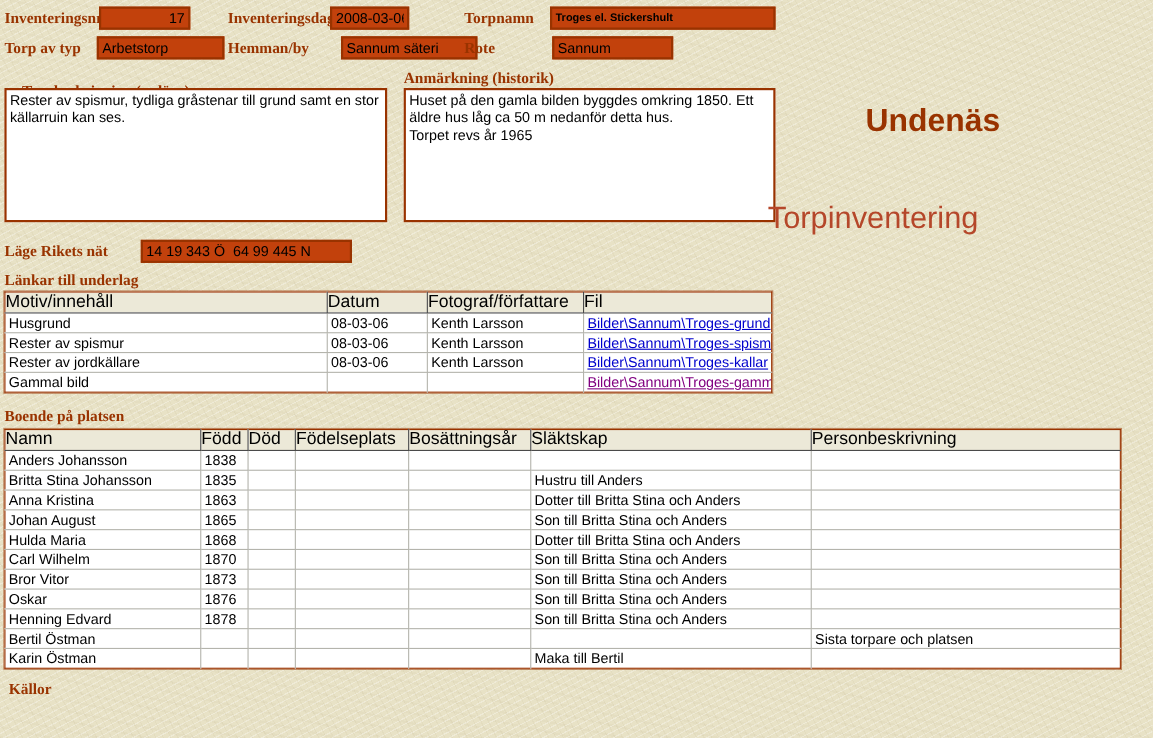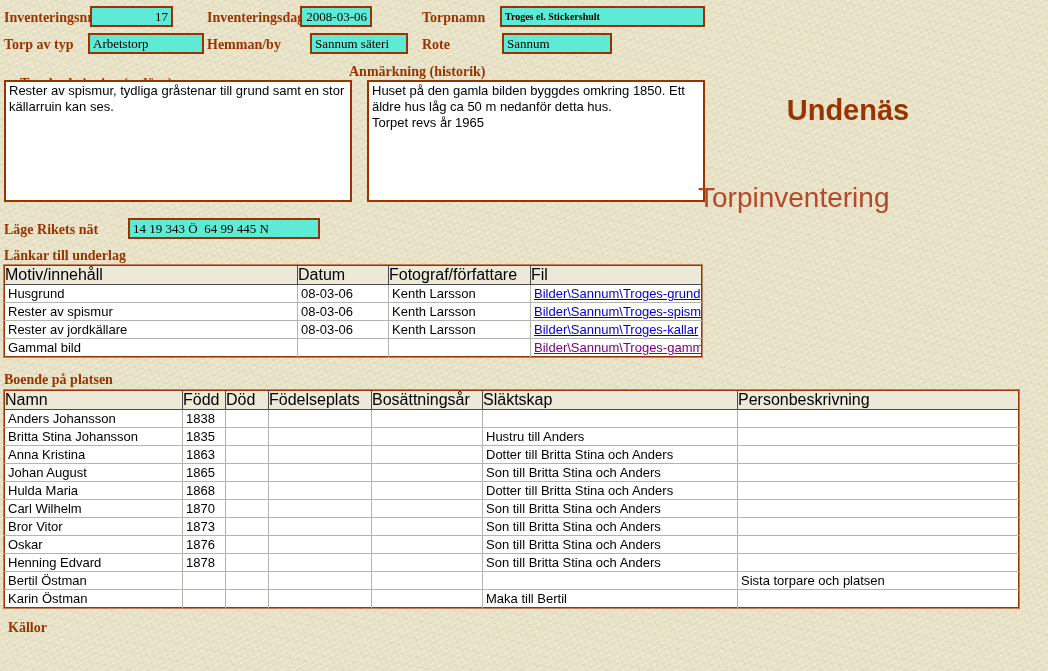--- a/index.html
+++ b/index.html
@@ -31,23 +31,23 @@
   }
   .abs{position:absolute;}
   .flabel{
     font-family:"Liberation Serif",serif;
     font-weight:bold;
     font-size:14px;
     color:var(--label);
     white-space:nowrap;
   }
   input.fbox{
-    background:#5eead4;
+    background:#c2410c;
     border:2px solid var(--label);
-    font-family:Liberation Serif, serif;
+    font-family:Liberation Sans, sans-serif;
     font-size:13px;
     color:#000;
     padding:0 3px;
     height:21px;
   }
   input.right{text-align:right;}
   input.bold{font-weight:bold;font-size:10px;}
   textarea.fbox{
     background:#fff;
     border:2px solid var(--label);
@@ -120,29 +120,29 @@
 <span class="abs flabel" style="left:207px;top:10px;">Inventeringsdag</span>
 <input class="abs fbox right" style="left: 300px; top: 6px; width: 72px;" value="2008-03-06">
 
 <span class="abs flabel" style="left:422px;top:10px;">Torpnamn</span>
 <input class="abs fbox bold" style="left: 500px; top: 6px; width: 205px;" value="Troges el. Stickershult">
 
 <span class="abs flabel" style="left:4px;top:37px;">Torp av typ</span>
 <input class="abs fbox" style="left: 88px; top: 33px; width: 116px;" value="Arbetstorp">
 
 <span class="abs flabel" style="left:207px;top:37px;">Hemman/by</span>
-<input class="abs fbox" style="left: 310px; top: 33px; width: 98px;" value="Sannum säteri">
+<input class="abs fbox" style="left: 310px; top: 33px; width: 124px;" value="Sannum säteri">
 
 <span class="abs flabel" style="left:422px;top:37px;">Rote</span>
 <input class="abs fbox" style="left: 502px; top: 33px; width: 110px;" value="Sannum">
 
 <span class="abs flabel" style="left:20px;top:64px;margin-top:12px;">Torpbeskrivning (nuläge)</span>
 <textarea class="abs fbox" style="left: 4px; top: 80px; width: 348px; height: 122px;">Rester av spismur, tydliga gråstenar till grund samt en stor källarruin kan ses.</textarea>
 
-<span class="abs flabel" style="left:349px;top:64px;text-align:center;">Anmärkning (historik)</span>
+<span class="abs flabel" style="left:367px;top:64px;text-align:center;">Anmärkning (historik)</span>
 <textarea class="abs fbox" style="left: 367px; top: 80px; width: 338px; height: 122px;">Huset på den gamla bilden byggdes omkring 1850. Ett äldre hus låg ca 50 m nedanför detta hus.
 Torpet revs år 1965</textarea>
 
 <div class="abs org-title" style="left:698px;top:92px;">
   <div>Undenäs</div>
 </div>
 <div class="abs org-sub" style="left:698px;top:182px;">Torpinventering</div>
 
 <span class="abs flabel" style="left:4px;top:222px;">Läge Rikets nät</span>
 <input class="abs fbox" style="left: 128px; top: 218px; width: 192px;" value="14 19 343 Ö  64 99 445 N">

